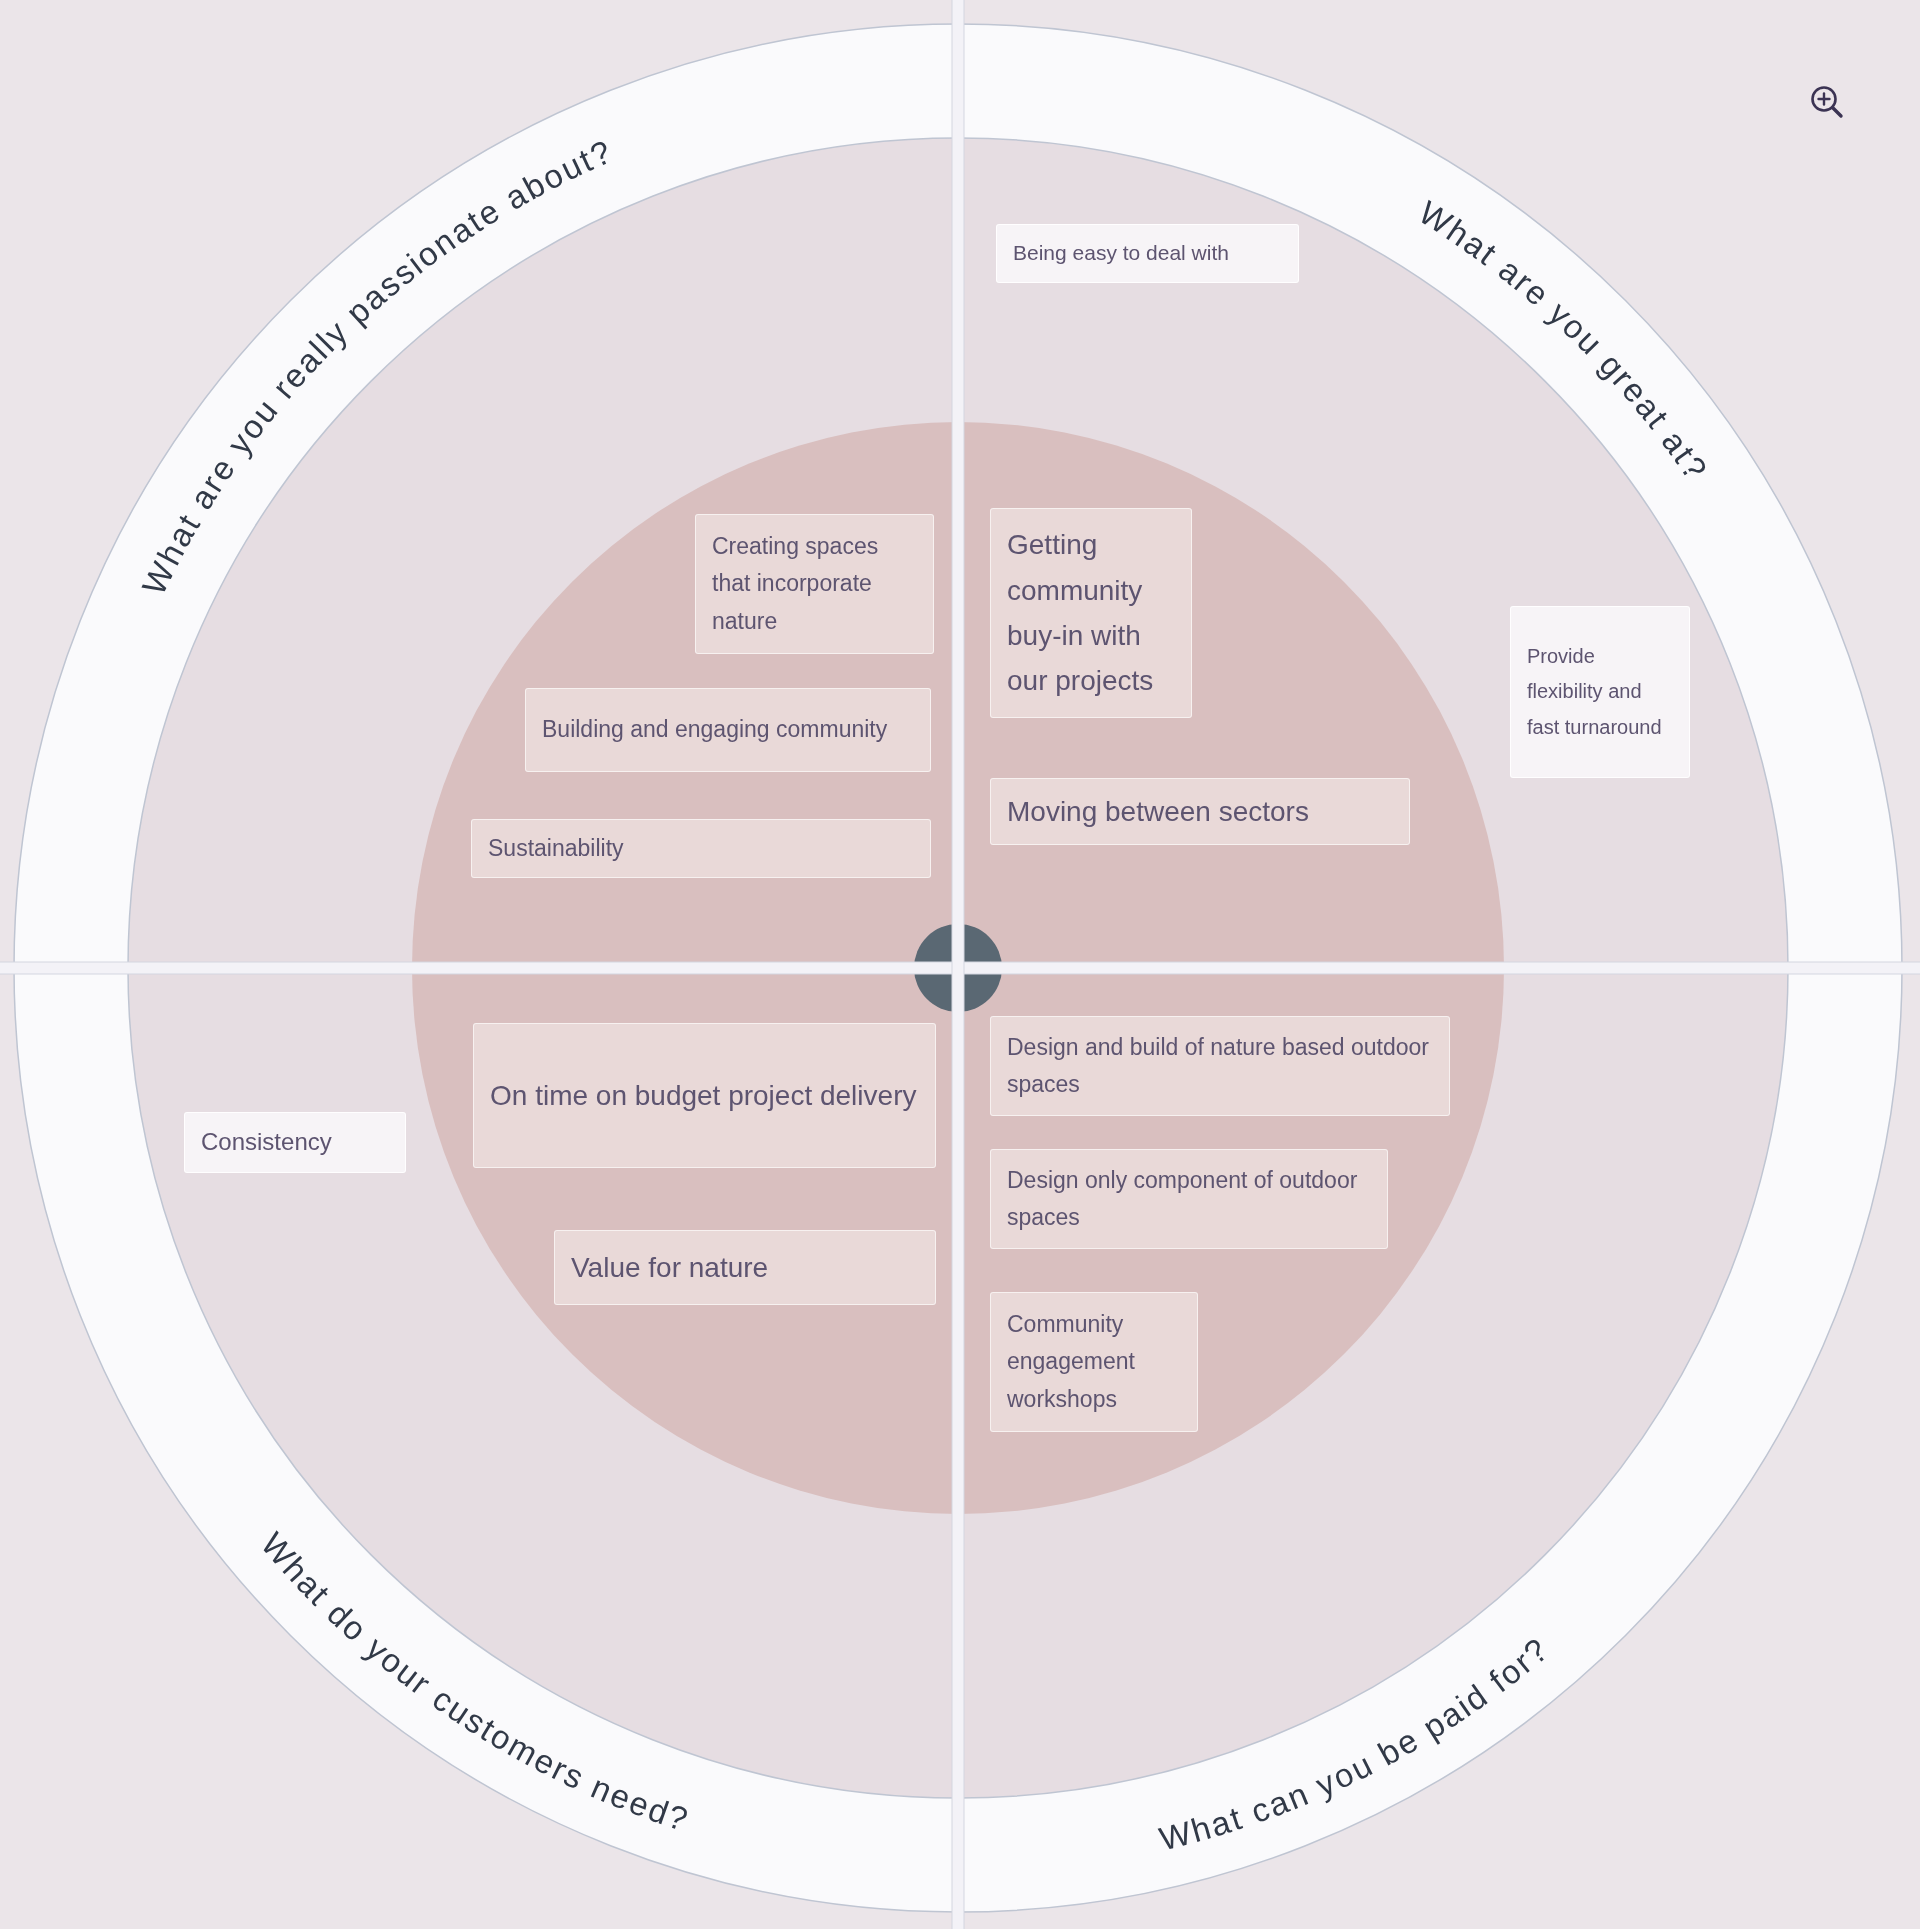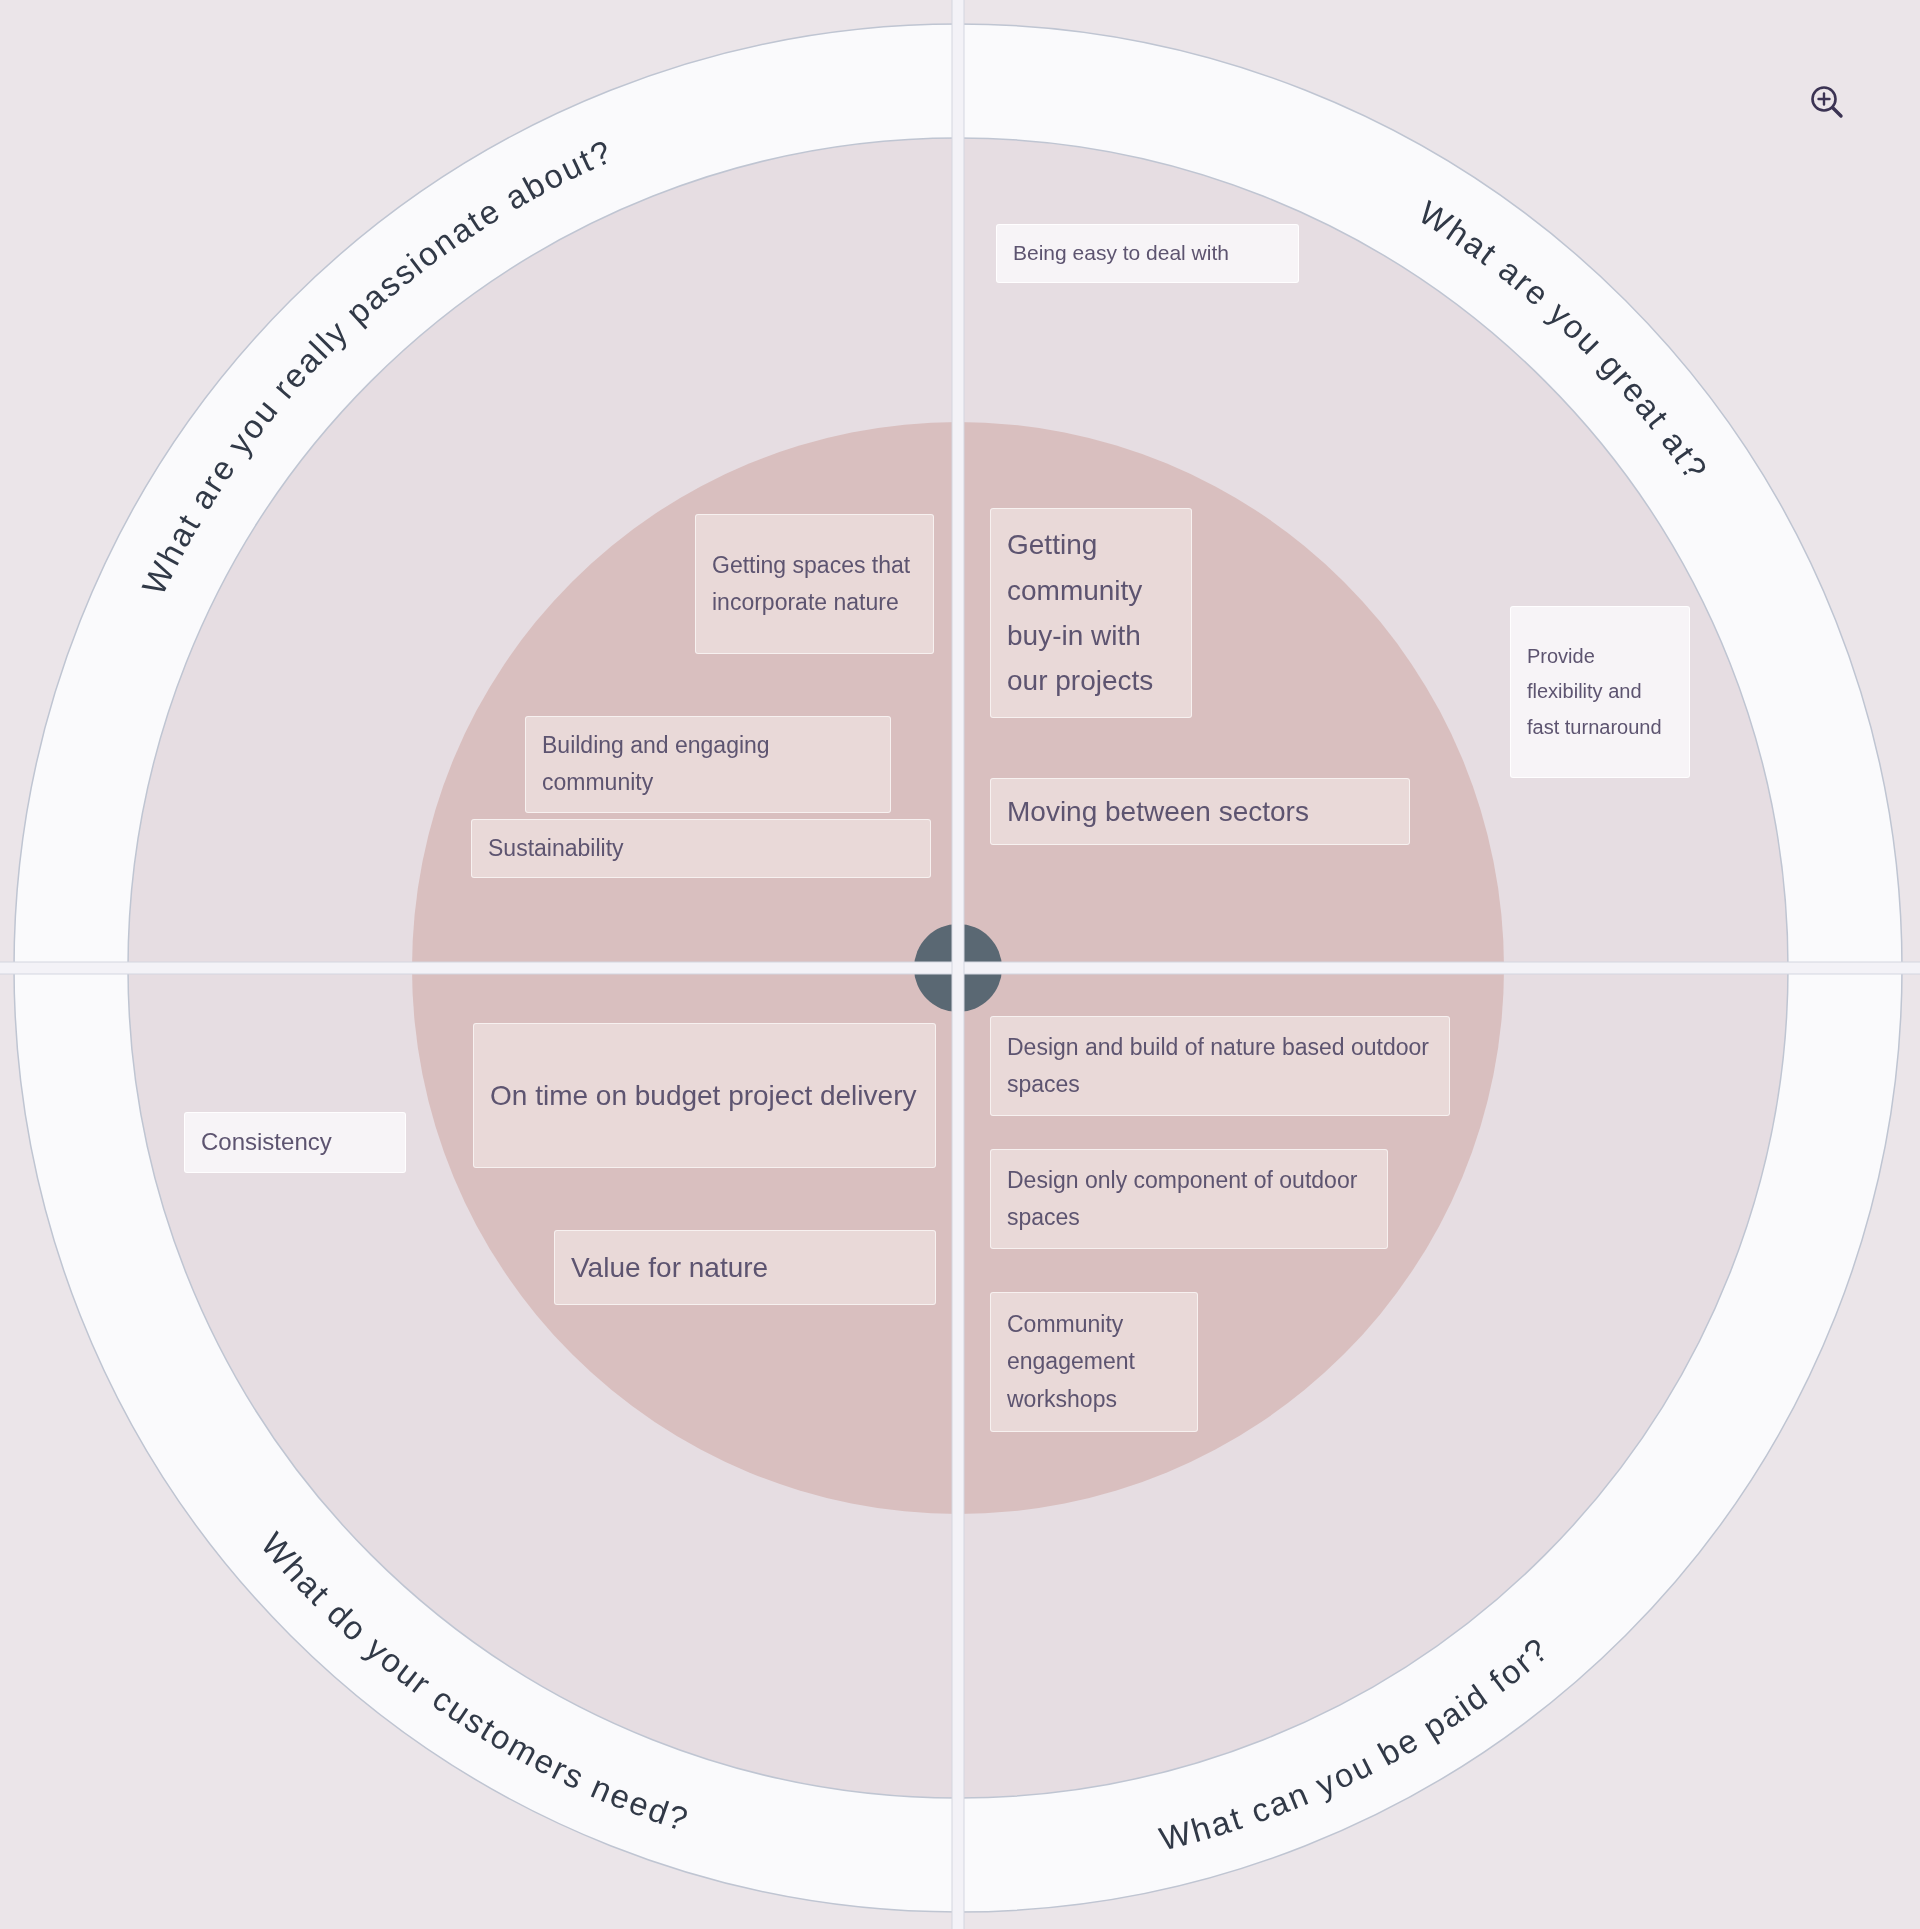--- a/index.html
+++ b/index.html
@@ -20,21 +20,21 @@
   .note span{display:block;}
   .note-pink{background:#e9d9d8;border:1.5px solid rgba(255,255,255,0.62);}
   .note-light{background:#f7f4f7;border:1.5px solid rgba(255,255,255,0.9);}
   .f-lg{font-size:28px;}
   .f-md{font-size:23px;}
   .f-sm{font-size:21px;line-height:1.75;}
   .f-xs{font-size:20px;line-height:1.78;}
   .f-cons{font-size:24px;}
   
   .n1{left:695px;top:514px;width:239px;min-height:140px;}
-  .n2{left:525px;top:688px;width:366px;min-height:84px;margin-top:28px;}
+  .n2{left:525px;top:688px;width:406px;min-height:84px;}
   .n3{left:471px;top:819px;width:460px;min-height:50px;}
   .n4{left:996px;top:224px;width:303px;min-height:46px;}
   .n5{left:1237px;top:396px;width:298px;min-height:82px;}
   .n6{left:990px;top:508px;width:202px;min-height:210px;}
   .n7{left:990px;top:778px;width:420px;min-height:52px;}
   .n8{left:1510px;top:606px;width:180px;min-height:172px;}
   .n9{left:184px;top:1112px;width:222px;min-height:58px;}
   .n10{left:473px;top:1023px;width:463px;min-height:145px;}
   .n11{left:554px;top:1230px;width:382px;min-height:75px;}
   .n12{left:990px;top:1016px;width:460px;min-height:100px;}
@@ -77,21 +77,21 @@
     </text>
     <text class="quad-title">
       <textPath href="#arc-bl" startOffset="50%" text-anchor="middle">What do your customers need?</textPath>
     </text>
     <text class="quad-title">
       <textPath href="#arc-br" startOffset="50%" text-anchor="middle">What can you be paid for?</textPath>
     </text>
   </svg>
 
   <div class="note note-pink f-md n1">
-    <span>Getting spaces that incorporate nature</span>
+    <span>Creating spaces that incorporate nature</span>
   </div>
   <div class="note note-pink f-md n2">
     <span>Building and engaging community</span>
   </div>
   <div class="note note-pink f-md n3">
     <span>Sustainability</span>
   </div>
 
   <div class="note note-light f-sm n4">
     <span>Being easy to deal with</span>

